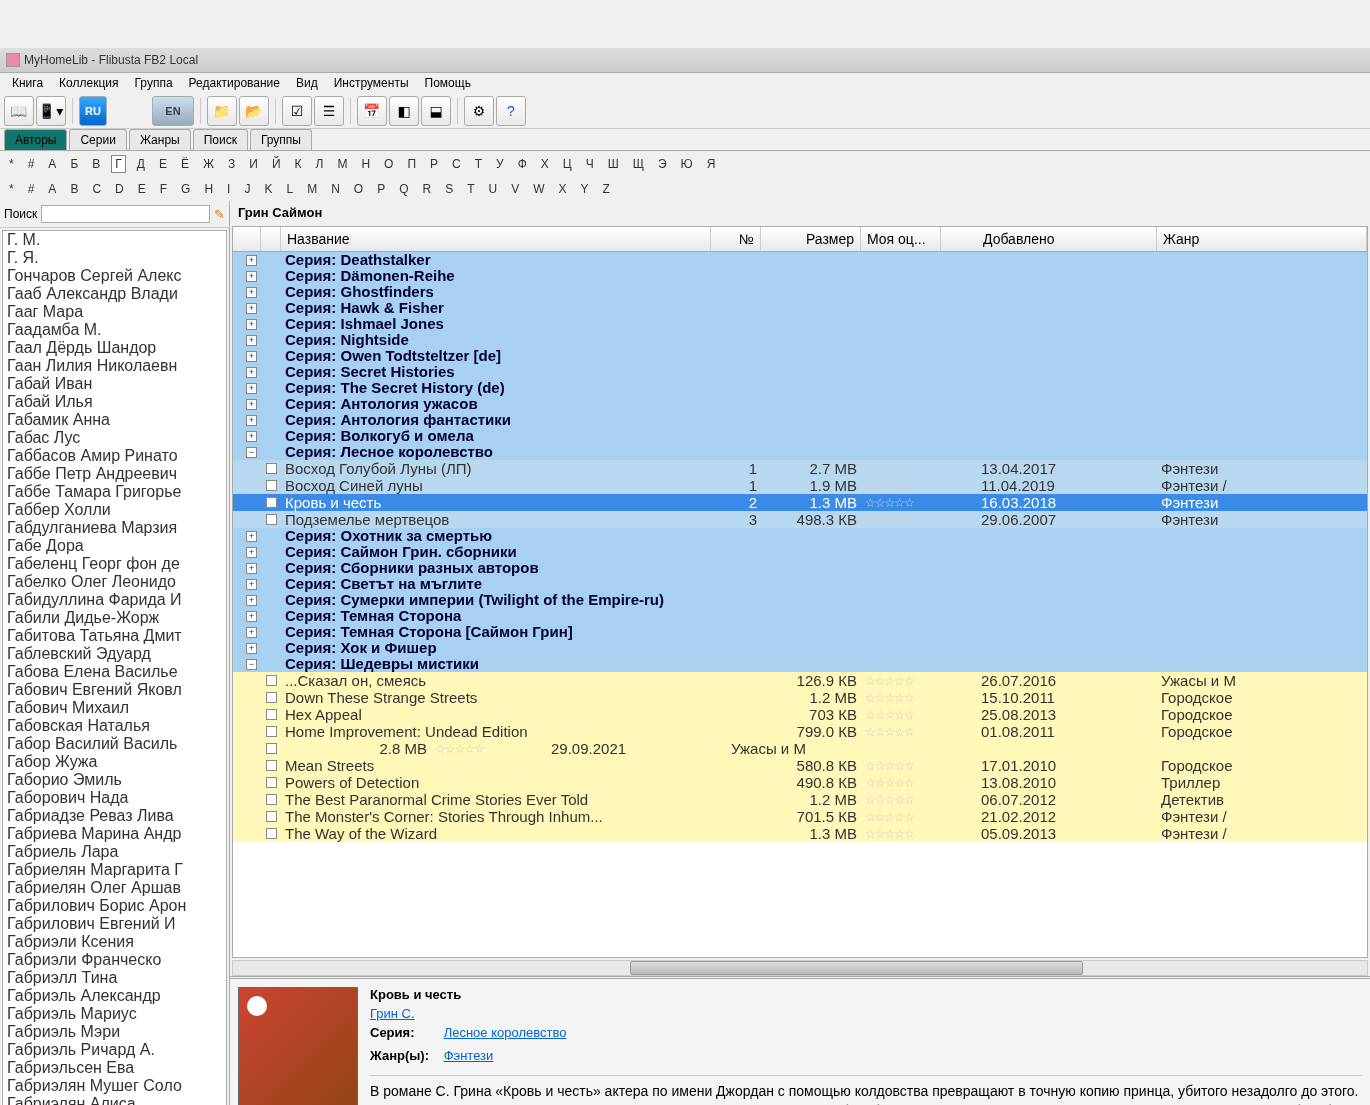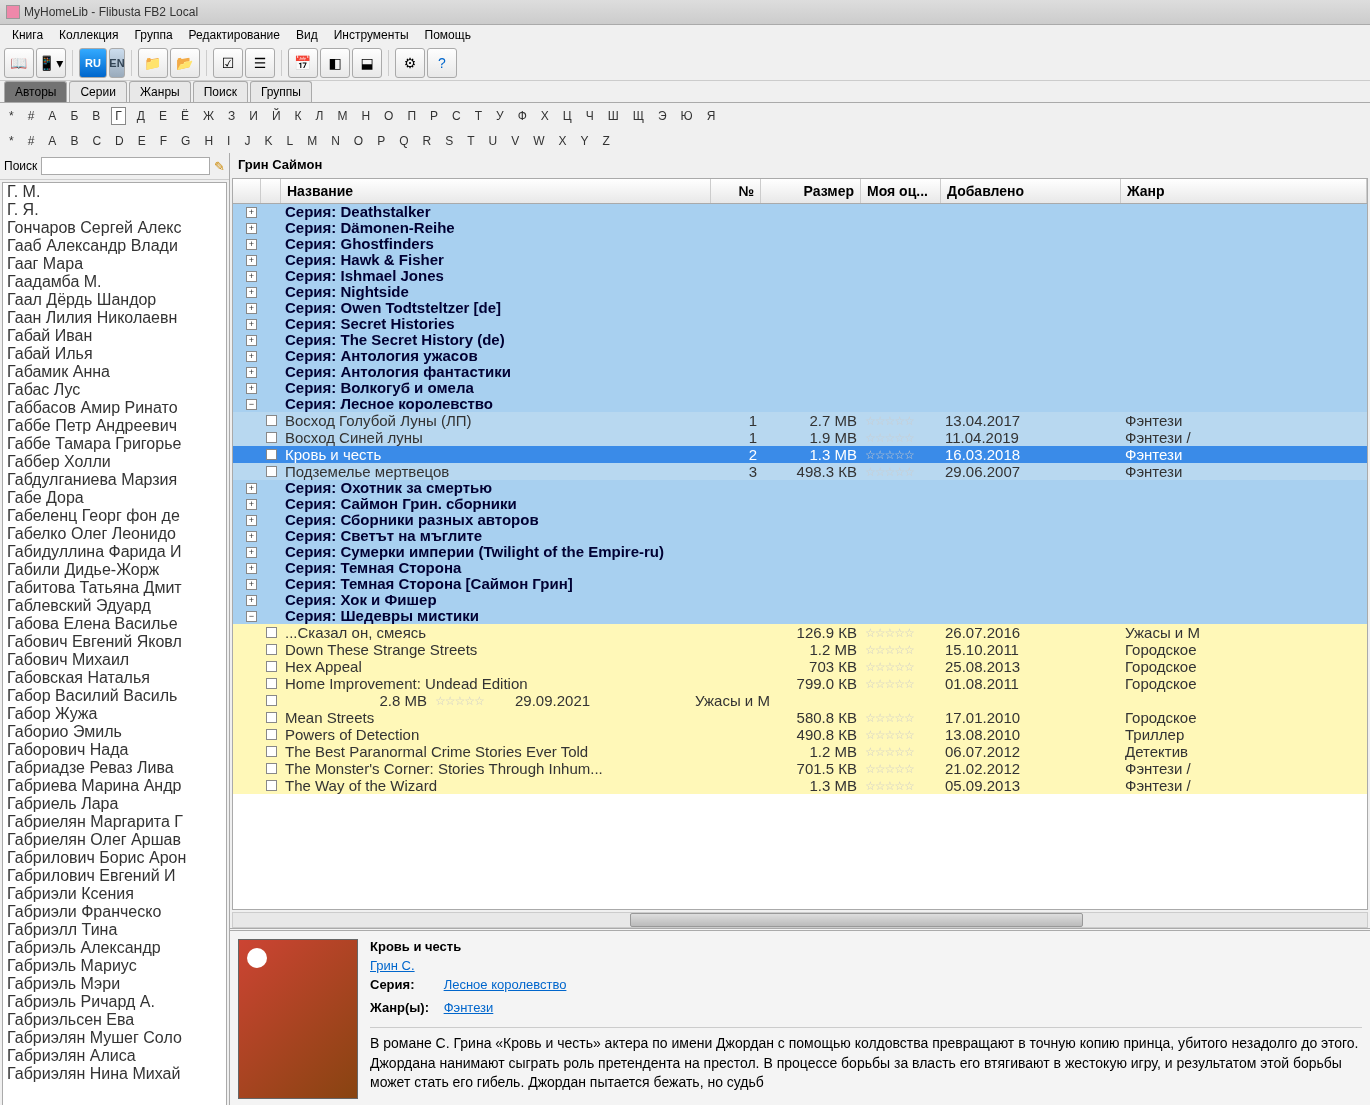--- a/index.html
+++ b/index.html
@@ -1,54 +1,54 @@
 <!DOCTYPE html>
 <html><head>
 <meta charset="utf-8">
 <style>
 * { margin: 0; padding: 0; box-sizing: border-box; font-family: Arial, sans-serif; }
 body { background: #f0f0f0; width: 1370px; height: 1105px; overflow: hidden; font-size: 13px; }
 
-.titlebar { background: linear-gradient(#ddd,#ccc); height: 22px; display: flex; align-items: center; padding: 12px 6px; font-size: 12px; color: #333; border-bottom: 1px solid #aaa; }
+.titlebar { background: linear-gradient(#ddd,#ccc); height: 22px; display: flex; align-items: center; padding: 12px 6px; font-size: 12px; color: #333; border-bottom: 1px solid #aaa; margin-top: 48px; }
 .titlebar .icon { width: 14px; height: 14px; background: #e8a; margin-right: 4px; border: 1px solid #999; }
 
 .menubar { background: #f0f0f0; height: 20px; display: flex; align-items: center; padding: 0 4px; font-size: 12px; }
 .menubar span { padding: 11px 8px; cursor: default; }
 
 .toolbar { background: #f0f0f0; height: 36px; display: flex; align-items: center; padding: 2px 4px; border-bottom: 1px solid #ccc; gap: 2px; }
 .tool-btn { width: 30px; height: 30px; border: 1px solid #aaa; background: linear-gradient(#fefefe,#e8e8e8); border-radius: 3px; display: flex; align-items: center; justify-content: center; font-size: 14px; cursor: pointer; }
 .tool-btn.ru { width: 28px; background: linear-gradient(#3af,#06c); color: #fff; font-weight: bold; font-size: 11px; }
-.tool-btn.en { width: 16px; background: linear-gradient(#cde,#9ab); color: #345; font-weight: bold; font-size: 11px; }
+.tool-btn.en { width: 42px; background: linear-gradient(#cde,#9ab); color: #345; font-weight: bold; font-size: 11px; margin-left: 43px; }
 .tool-sep { width: 1px; height: 26px; background: #ccc; margin: 0 4px; }
 
 .tabs { background: #f0f0f0; height: 22px; display: flex; border-bottom: 1px solid #aaa; padding-left: 4px; }
 .tab { padding: 3px 10px; border: 1px solid #aaa; border-bottom: none; background: #e8e8e8; font-size: 12px; margin-right: 2px; cursor: pointer; border-radius: 3px 3px 0 0; }
-.tab.active { background: #737373; }
+.tab.active { background: #0f766e; }
 
 .alpha { background: #f0f0f0; padding: 4px 6px; font-size: 12px; color: #333; display: flex; gap: 8px; align-items: center; }
 .alpha span { cursor: pointer; padding: 1px 3px; }
 .alpha span.sel { border: 1px solid #888; background: #fff; }
 
 .content { display: flex; height: calc(100% - 150px); }
 .left-col { width: 230px; display: flex; flex-direction: column; border-right: 1px solid #aaa; }
 .search-row { display: flex; align-items: center; padding: 4px; gap: 4px; background: #f0f0f0; border-bottom: 1px solid #ccc; }
 .search-row label { font-size: 12px; }
 .search-row input { flex: 1; border: 1px solid #aaa; height: 18px; font-size: 12px; padding: 0 2px; }
 .author-list { flex: 1; overflow-y: auto; background: #fff; border: 1px solid #aaa; margin: 2px; }
 .author-list div { padding: 0 4px; font-size: 16px; font-family: Arial; color: #333; white-space: nowrap; cursor: default; line-height: 18px; }
 
 .right-col { flex: 1; display: flex; flex-direction: column; overflow: hidden; }
 .author-name { background: #f0f0f0; padding: 4px 8px; font-size: 13px; font-weight: bold; }
 .books-table { flex: 1; overflow: auto; background: #fff; border: 1px solid #aaa; margin: 2px; position: relative; }
-.thead { display: flex; background: linear-gradient(#fff,#e8e8e8); border-bottom: 1px solid #aaa; font-size: 14px; font-weight: bold; position: sticky; top: 0; }
+.thead { display: flex; background: linear-gradient(#fff,#e8e8e8); border-bottom: 1px solid #aaa; font-size: 14px; font-weight: normal; position: sticky; top: 0; }
 .thead > div { padding: 4px 6px; border-right: 1px solid #ccc; }
 .c-exp { width: 28px; } .c-chk { width: 20px; }
 .c-title { width: 430px; } .c-num { width: 50px; text-align: right; }
 .c-size { width: 100px; text-align: right; } .c-rate { width: 80px; }
-.c-date { width: 180px; } .c-genre { flex: 1; }
+.c-date { width: 180px; margin-left: 36px; } .c-genre { flex: 1; }
 
 .row { display: flex; font-size: 15px; line-height: 16px; align-items: center; }
 .row.series { background: #a8d0f0; color: #003; font-weight: bold; }
 .row.item-y { background: #fff8b8; color: #333; }
 .row.item-b { background: #b8d8f0; color: #333; align-items: flex-end; }
 .row.sel { background: #3a8be8; color: #fff; }
 .row > div { padding: 0 4px; white-space: nowrap; overflow: hidden; }
 .row .c-exp { display: flex; justify-content: flex-end; align-items: center; }
 .row .c-chk { text-align: center; }
 .expander { width: 11px; height: 11px; border: 1px solid #888; background: #fff; font-size: 9px; line-height: 9px; text-align: center; color: #333; cursor: pointer; font-weight: normal; }

